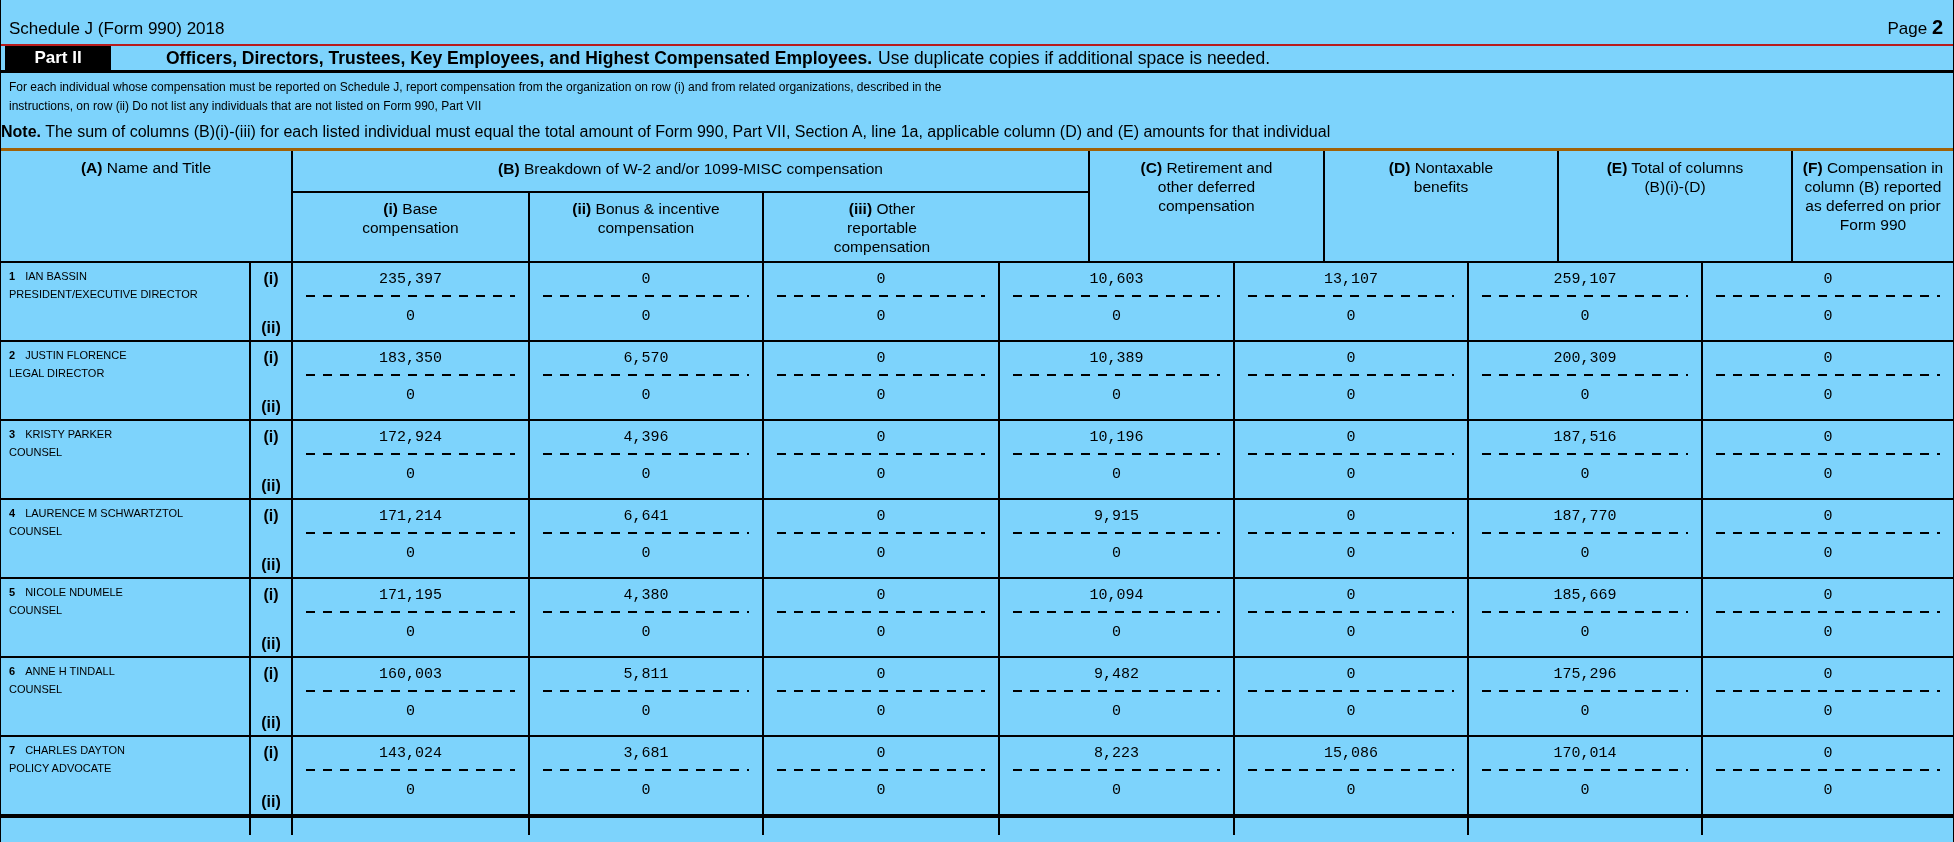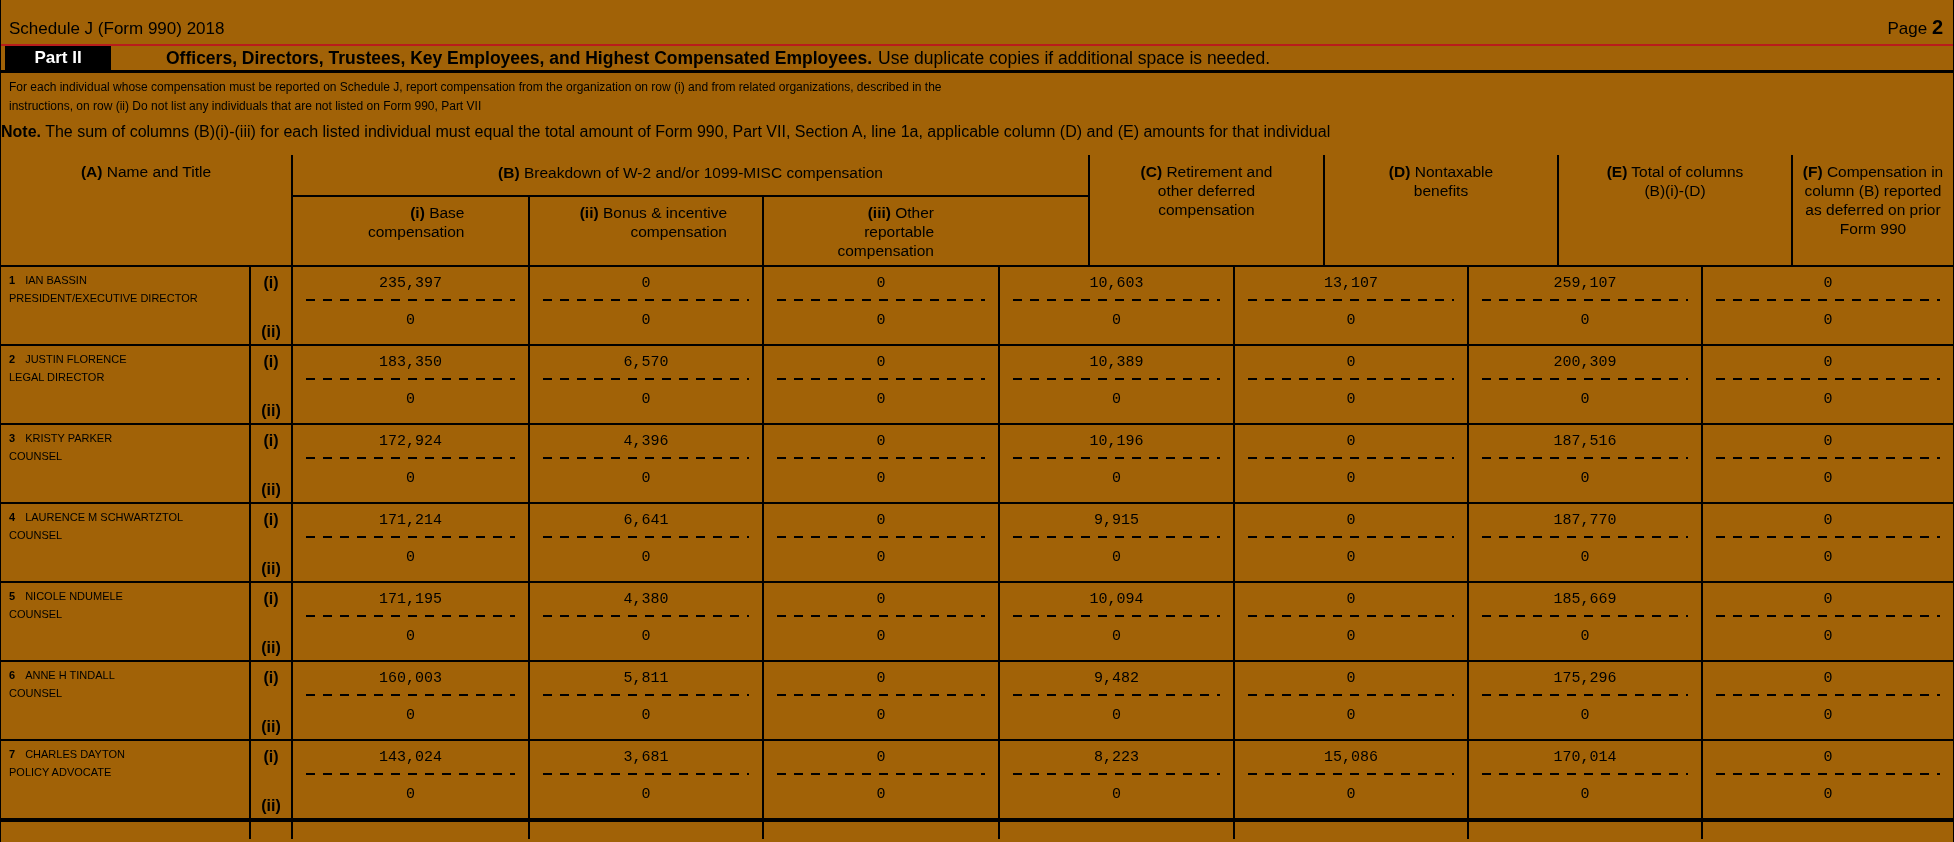--- a/index.html
+++ b/index.html
@@ -1,19 +1,19 @@
 <!DOCTYPE html>
 <html><head>
 <meta charset="utf-8">
 <style>
   * { margin:0; padding:0; box-sizing:border-box; }
   html,body { background:#fff; }
   body { font-family:"Liberation Sans", sans-serif; color:#000; }
   .page {
-    position:relative; width:1954px; height:842px; background:#a16207;
+    position:relative; width:1954px; height:842px; background:#7dd3fc;
     border-left:1px solid #000; border-right:1px solid #000;
     overflow:hidden;
   }
 
   
   .top-strip {
     height:44px; display:flex; justify-content:space-between; align-items:flex-end;
     padding:0 10px 5px 8px; font-size:17px;
   }
   .page-num b { font-size:20px; }
@@ -29,21 +29,21 @@
     width:106px; margin-left:4px; flex:none;
   }
   .part-title { display:flex; align-items:center; margin-left:18px; font-size:17.5px; }
   .part-title b { margin-right:6px; }
 
   
   .instructions { padding:5px 8px 0 8px; font-size:12px; line-height:19px; }
   .note-line { padding:6px 8px 0 0; font-size:16px; line-height:19px; margin-bottom:7px; }
 
   
-  .ptable { border-top:7px solid #a16207; }
+  .ptable { border-top:3px solid #a16207; }
   .cell { border-right:2px solid #000; }
   .cell:last-child { border-right:none; }
 
   
   .col-a   { width:250px; flex:none; }
   .col-lbl { width:42px;  flex:none; }
   .col-b1  { width:237px; flex:none; }
   .col-b2  { width:234px; flex:none; }
   .col-b3  { width:236px; flex:none; }
   .col-c   { width:235px; flex:none; }
@@ -51,21 +51,21 @@
   .col-e   { width:234px; flex:none; }
   .col-f   { flex:1; }
 
   
   .thead { display:flex; height:112px; border-bottom:2px solid #000; font-size:15.5px; }
   .hcell { display:flex; justify-content:center; padding-top:7px; text-align:center; line-height:19px; }
   .col-a-full { width:292px; flex:none; }
   .hgroup { width:797px; flex:none; display:flex; flex-direction:column; border-right:2px solid #000; }
   .hgroup-title { height:42px; border-bottom:2px solid #000; display:flex; justify-content:center; padding-top:8px; line-height:19px; }
   .hsubs { flex:1; display:flex; }
-  .hsubs .hcell { padding-top:6px;text-align:right; }
+  .hsubs .hcell { padding-top:6px; }
   .hsubs .cell:last-child { border-right:none; }
   .htext b { font-weight:bold; }
   .w-a   .htext { max-width:200px; }
   .w-b1  .htext { max-width:108px; }
   .w-b2  .htext { max-width:162px; }
   .w-b3  .htext { max-width:104px; }
   .w-c   .htext { max-width:142px; }
   .w-d   .htext { max-width:118px; }
   .w-e   .htext { max-width:155px; }
   .w-f   .htext { max-width:152px; }

